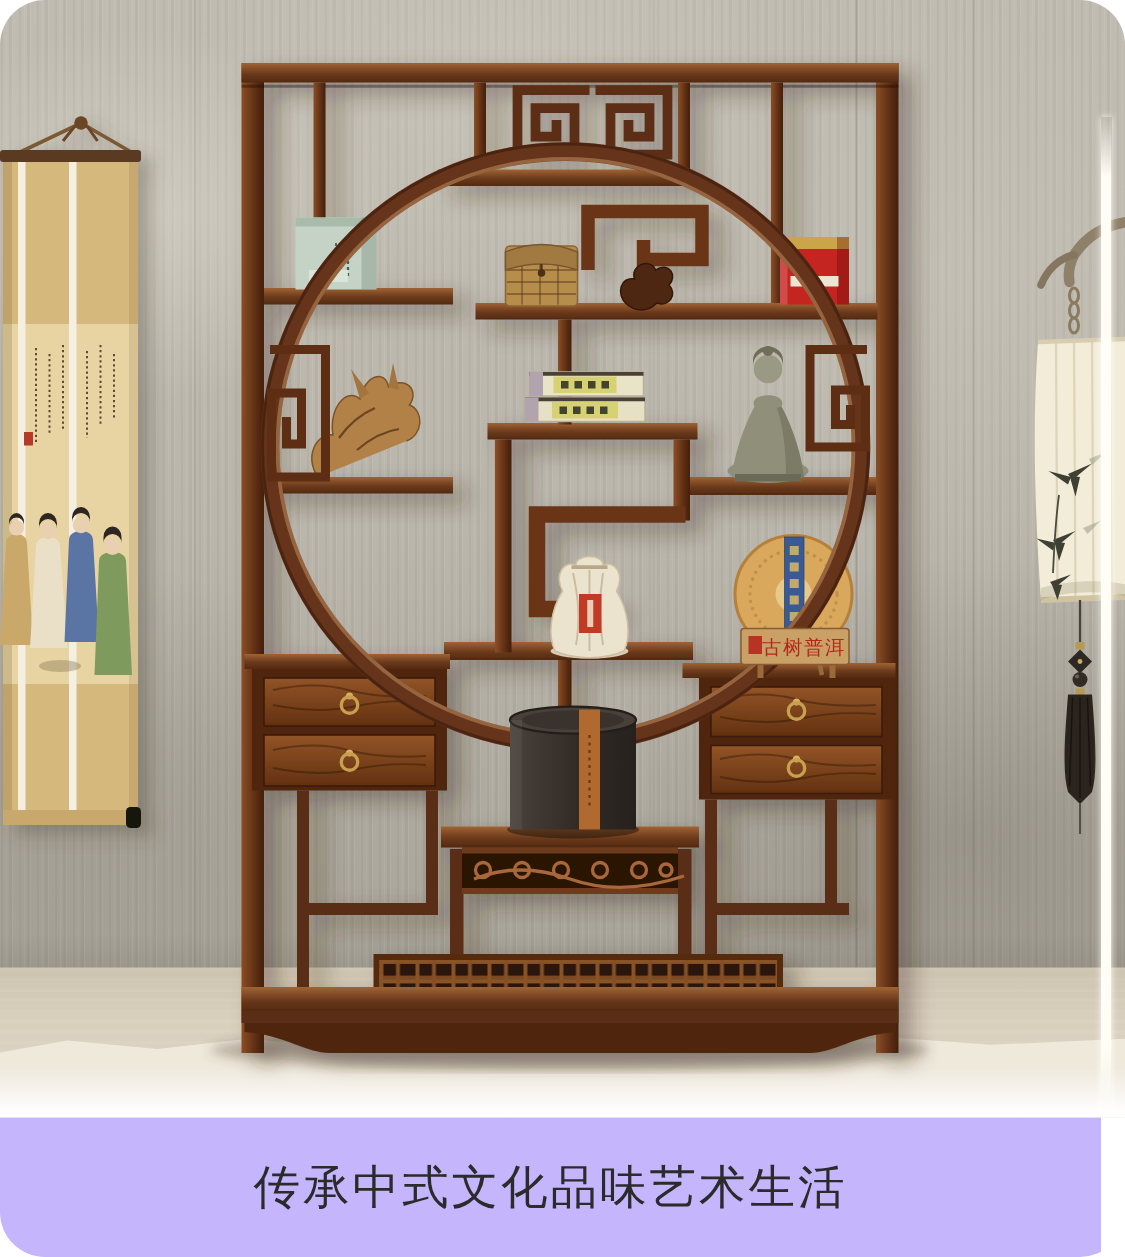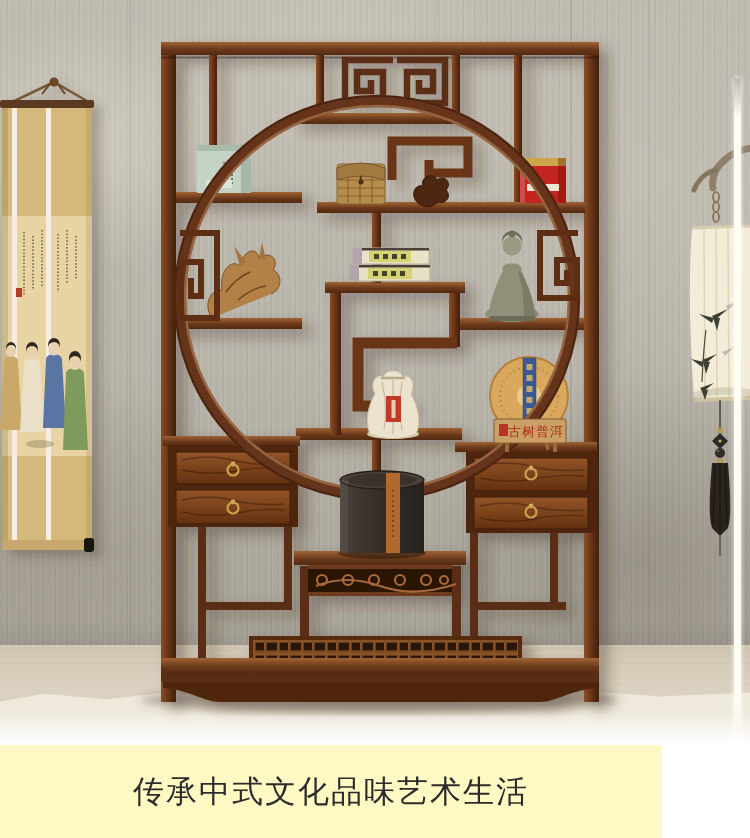--- a/index.html
+++ b/index.html
@@ -1,17 +1,17 @@
 <!DOCTYPE html>
 <html><head>
 <meta charset="utf-8">
 <style>
   html,body{margin:0;padding:0;background:#fff;}
   #stage{position:relative;width:750px;height:838px;background:#fff;overflow:hidden;
-         font-family:"DejaVu Sans","Liberation Sans",sans-serif;}
+         font-family:"DejaVu Sans","Liberation Sans",sans-serif;border-radius:30px;}
   
   #photo{position:absolute;left:0;top:0;width:750px;height:745px;overflow:hidden;}
   #wall{position:absolute;left:0;top:0;width:750px;height:648px;
     background:
       linear-gradient(90deg, transparent 129px, rgba(60,55,48,.14) 130px, transparent 131px),
       linear-gradient(90deg, transparent 435px, rgba(60,55,48,.10) 436px, transparent 437px),
       linear-gradient(90deg, transparent 570px, rgba(60,55,48,.16) 571px, transparent 572px),
       linear-gradient(90deg, transparent 648px, rgba(60,55,48,.12) 649px, transparent 650px),
       radial-gradient(260px 180px at 12% 22%, rgba(226,220,208,.50), transparent 70%),
       radial-gradient(300px 220px at 45% 10%, rgba(214,208,196,.40), transparent 70%),
@@ -29,21 +29,21 @@
   #carpet{position:absolute;left:0;top:688px;width:750px;height:57px;background:#efe9dc;
     clip-path:polygon(0 24%,6% 10%,14% 20%,22% 8%,31% 18%,40% 9%,50% 19%,60% 8%,70% 16%,79% 6%,88% 15%,100% 8%,100% 100%,0 100%);
     box-shadow:0 -3px 6px rgba(120,105,85,.25);}
   #curtain-strip{position:absolute;left:734px;top:78px;width:7px;height:667px;z-index:4;
     background:linear-gradient(180deg, rgba(255,255,252,0), #fffdf6 6%, #fffdf6 93%, rgba(255,255,252,.15));
     box-shadow:0 0 5px rgba(255,255,248,.9);}
   #bottom-fade{position:absolute;left:0;top:712px;width:750px;height:33px;z-index:5;
     background:linear-gradient(180deg, rgba(255,255,255,0), rgba(255,255,255,.92) 85%, #fff);}
   #scene{position:absolute;left:0;top:0;z-index:2;}
   
-  #caption-area{position:absolute;left:0;top:745px;width:662px;height:93px;background:#fef9c3;
+  #caption-area{position:absolute;left:0;top:745px;width:734px;height:93px;background:#c4b5fd;
     display:flex;align-items:center;justify-content:center;}
   #caption-area p{margin:0;font-size:31px;letter-spacing:2px;color:#2b2b2b;font-weight:500;}
 </style>
 </head>
 <body>
 
 <div id="stage">
  <div id="photo">
   <div id="wall"></div>
   <div id="floor"></div>

